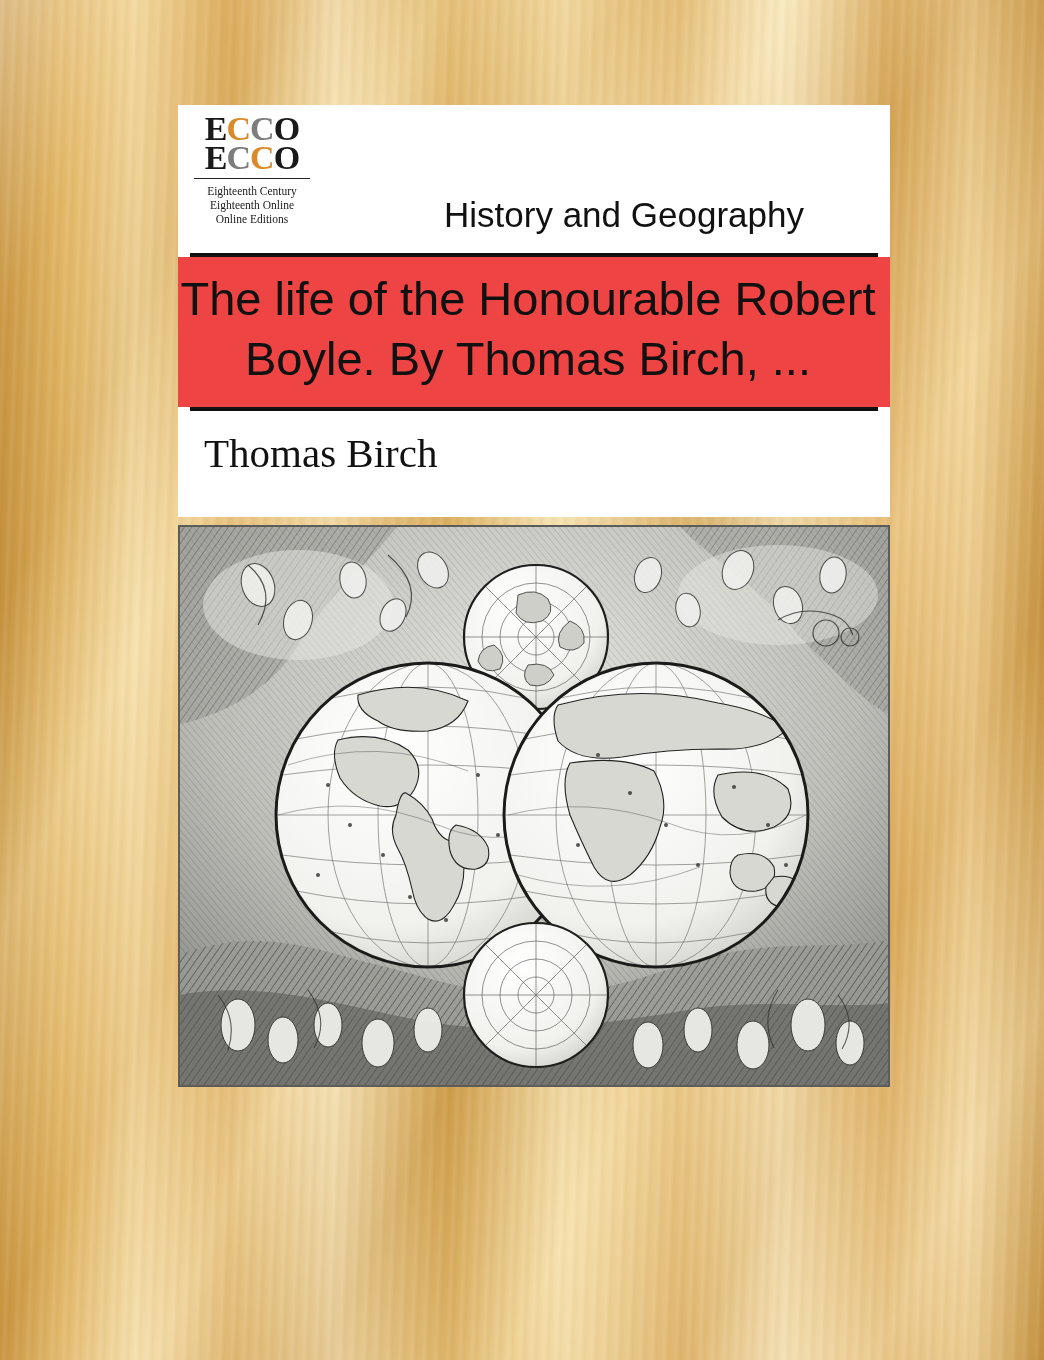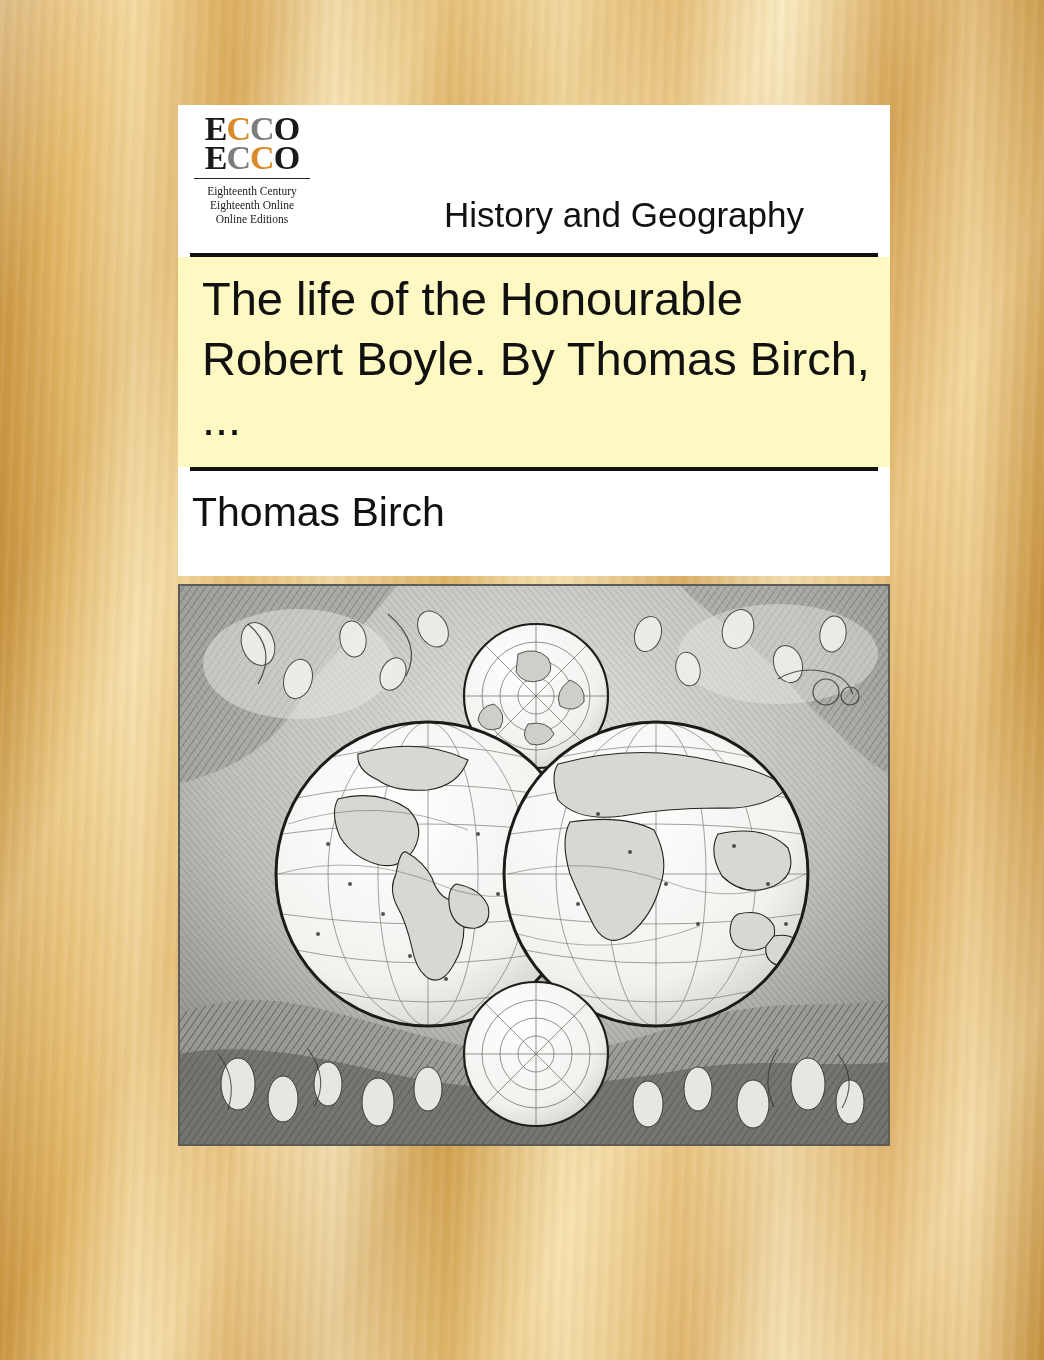--- a/index.html
+++ b/index.html
@@ -120,32 +120,34 @@
   .rule-thick {
     background: #ffffff;
     padding: 0;
   }
   .rule-thick hr {
     border: none;
     border-top: 4px solid #111;
     margin: 0 12px;
   }
   .title-band {
-    background: #fef9c3;
-    padding: 12px 14px 18px 24px;
+    background: #ef4444;
+    padding: 12px 14px 18px 2px;
+    text-align: center;
   }
   .title-text {
     font-size: 47px;
     line-height: 1.28;
     color: #111;
     word-wrap: break-word;
   }
   .author-band {
     background: #ffffff;
-    padding: 18px 14px 40px 14px;
+    padding: 18px 14px 40px 26px;
+    font-family: Liberation Serif, serif;
   }
   .author-text {
     font-size: 41px;
     color: #111;
   }
   .art {
     margin-top: 8px;
     width: 712px;
     height: 562px;
     background: #cfcfcb;

